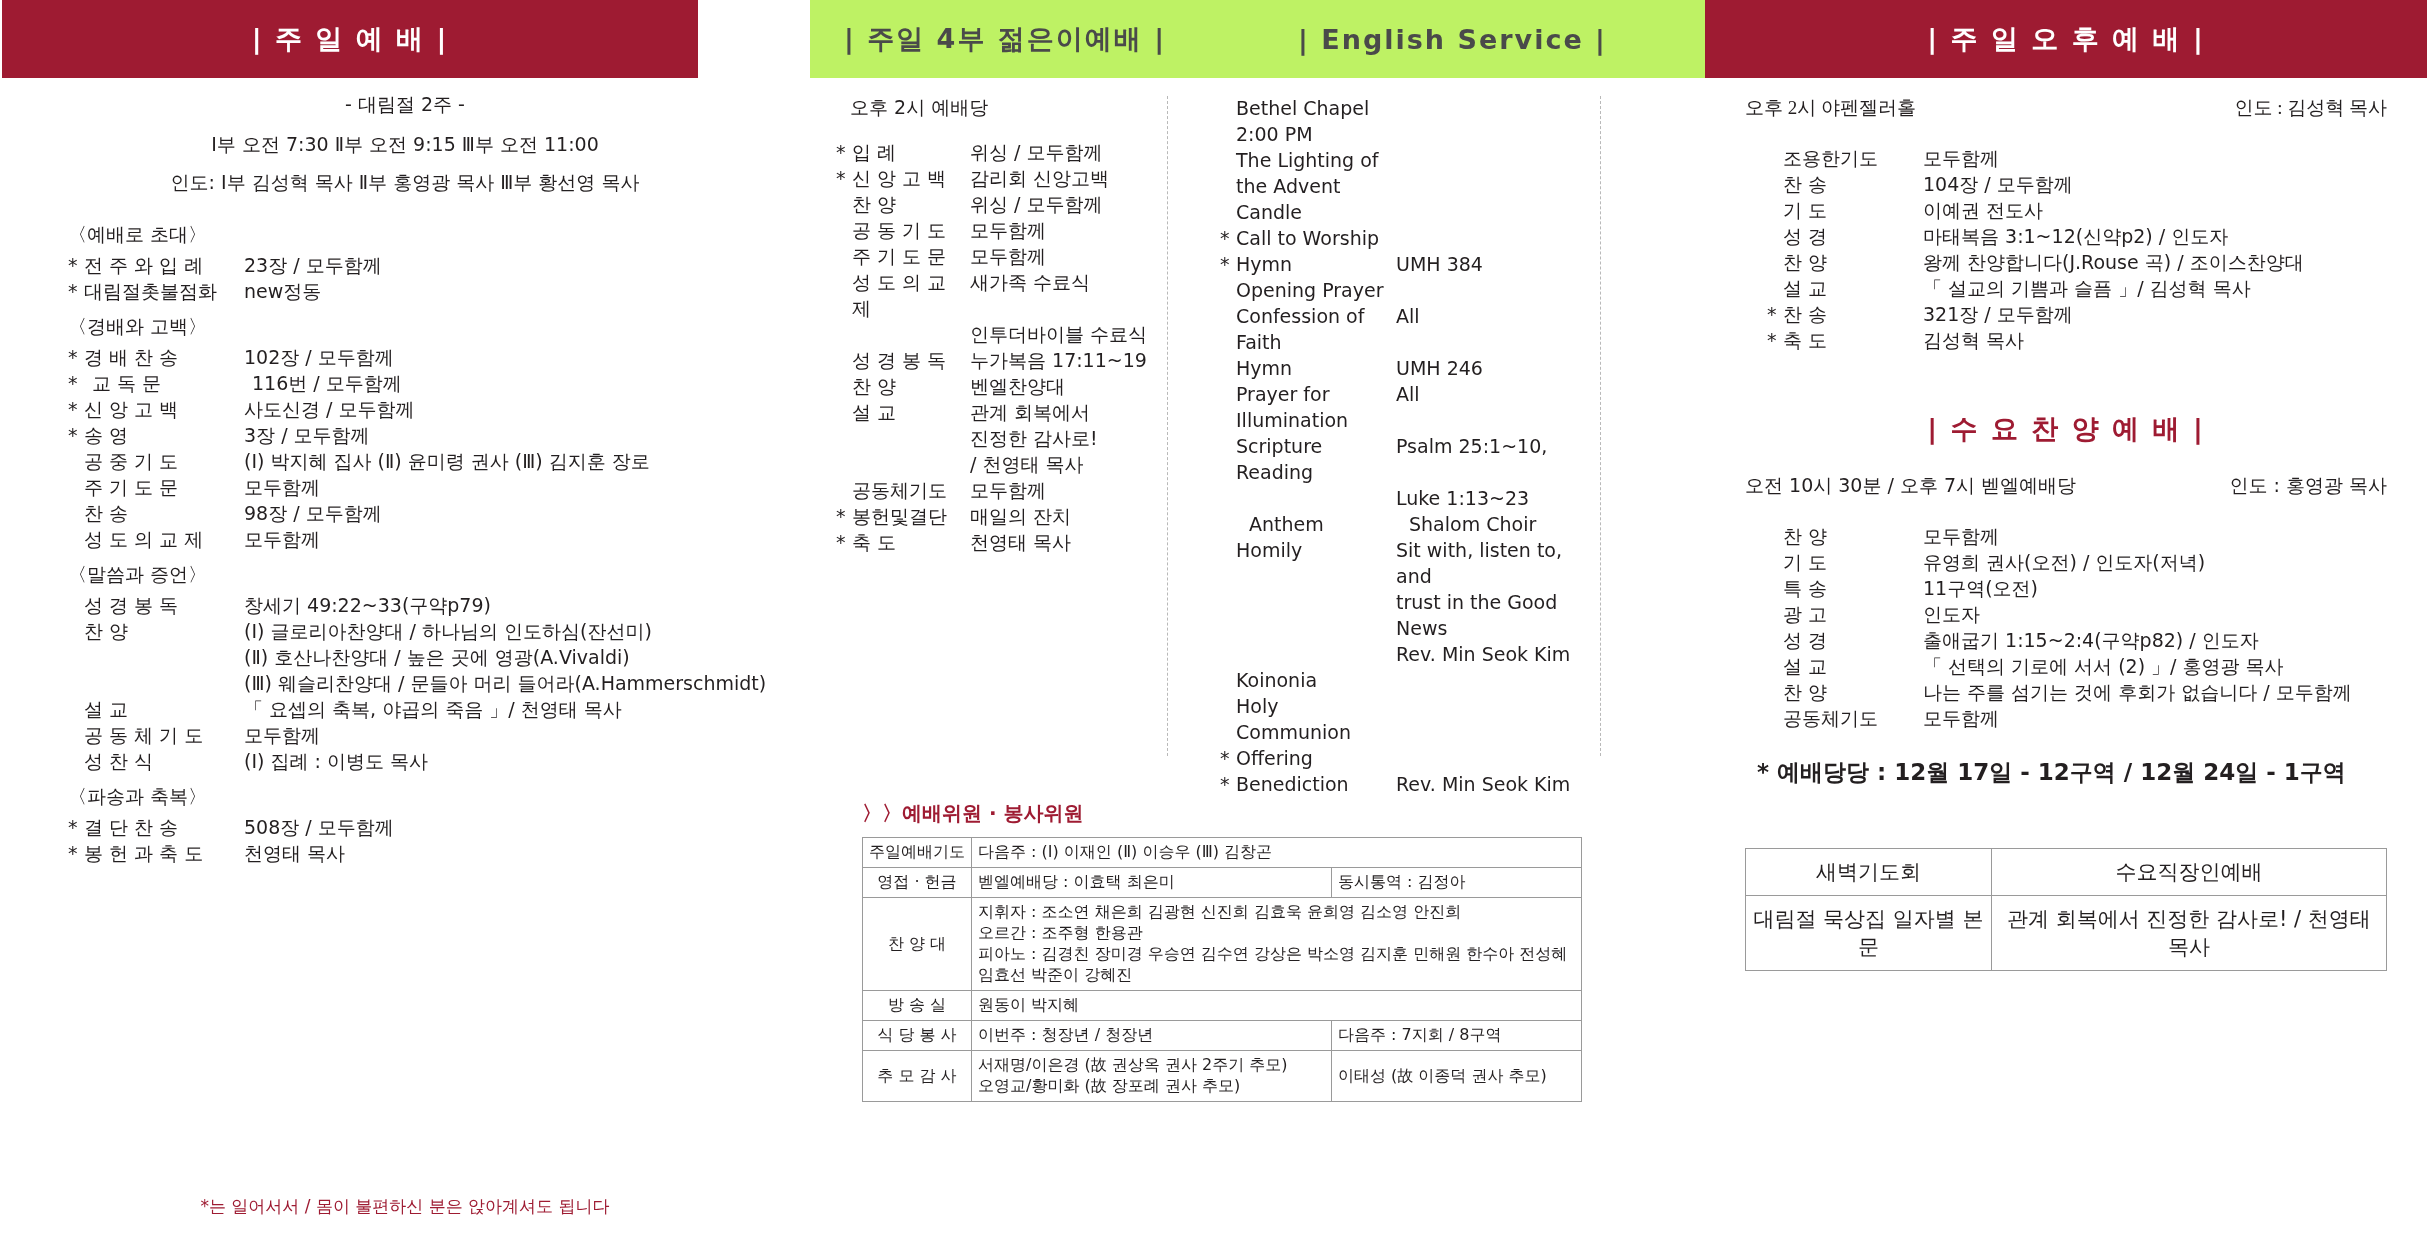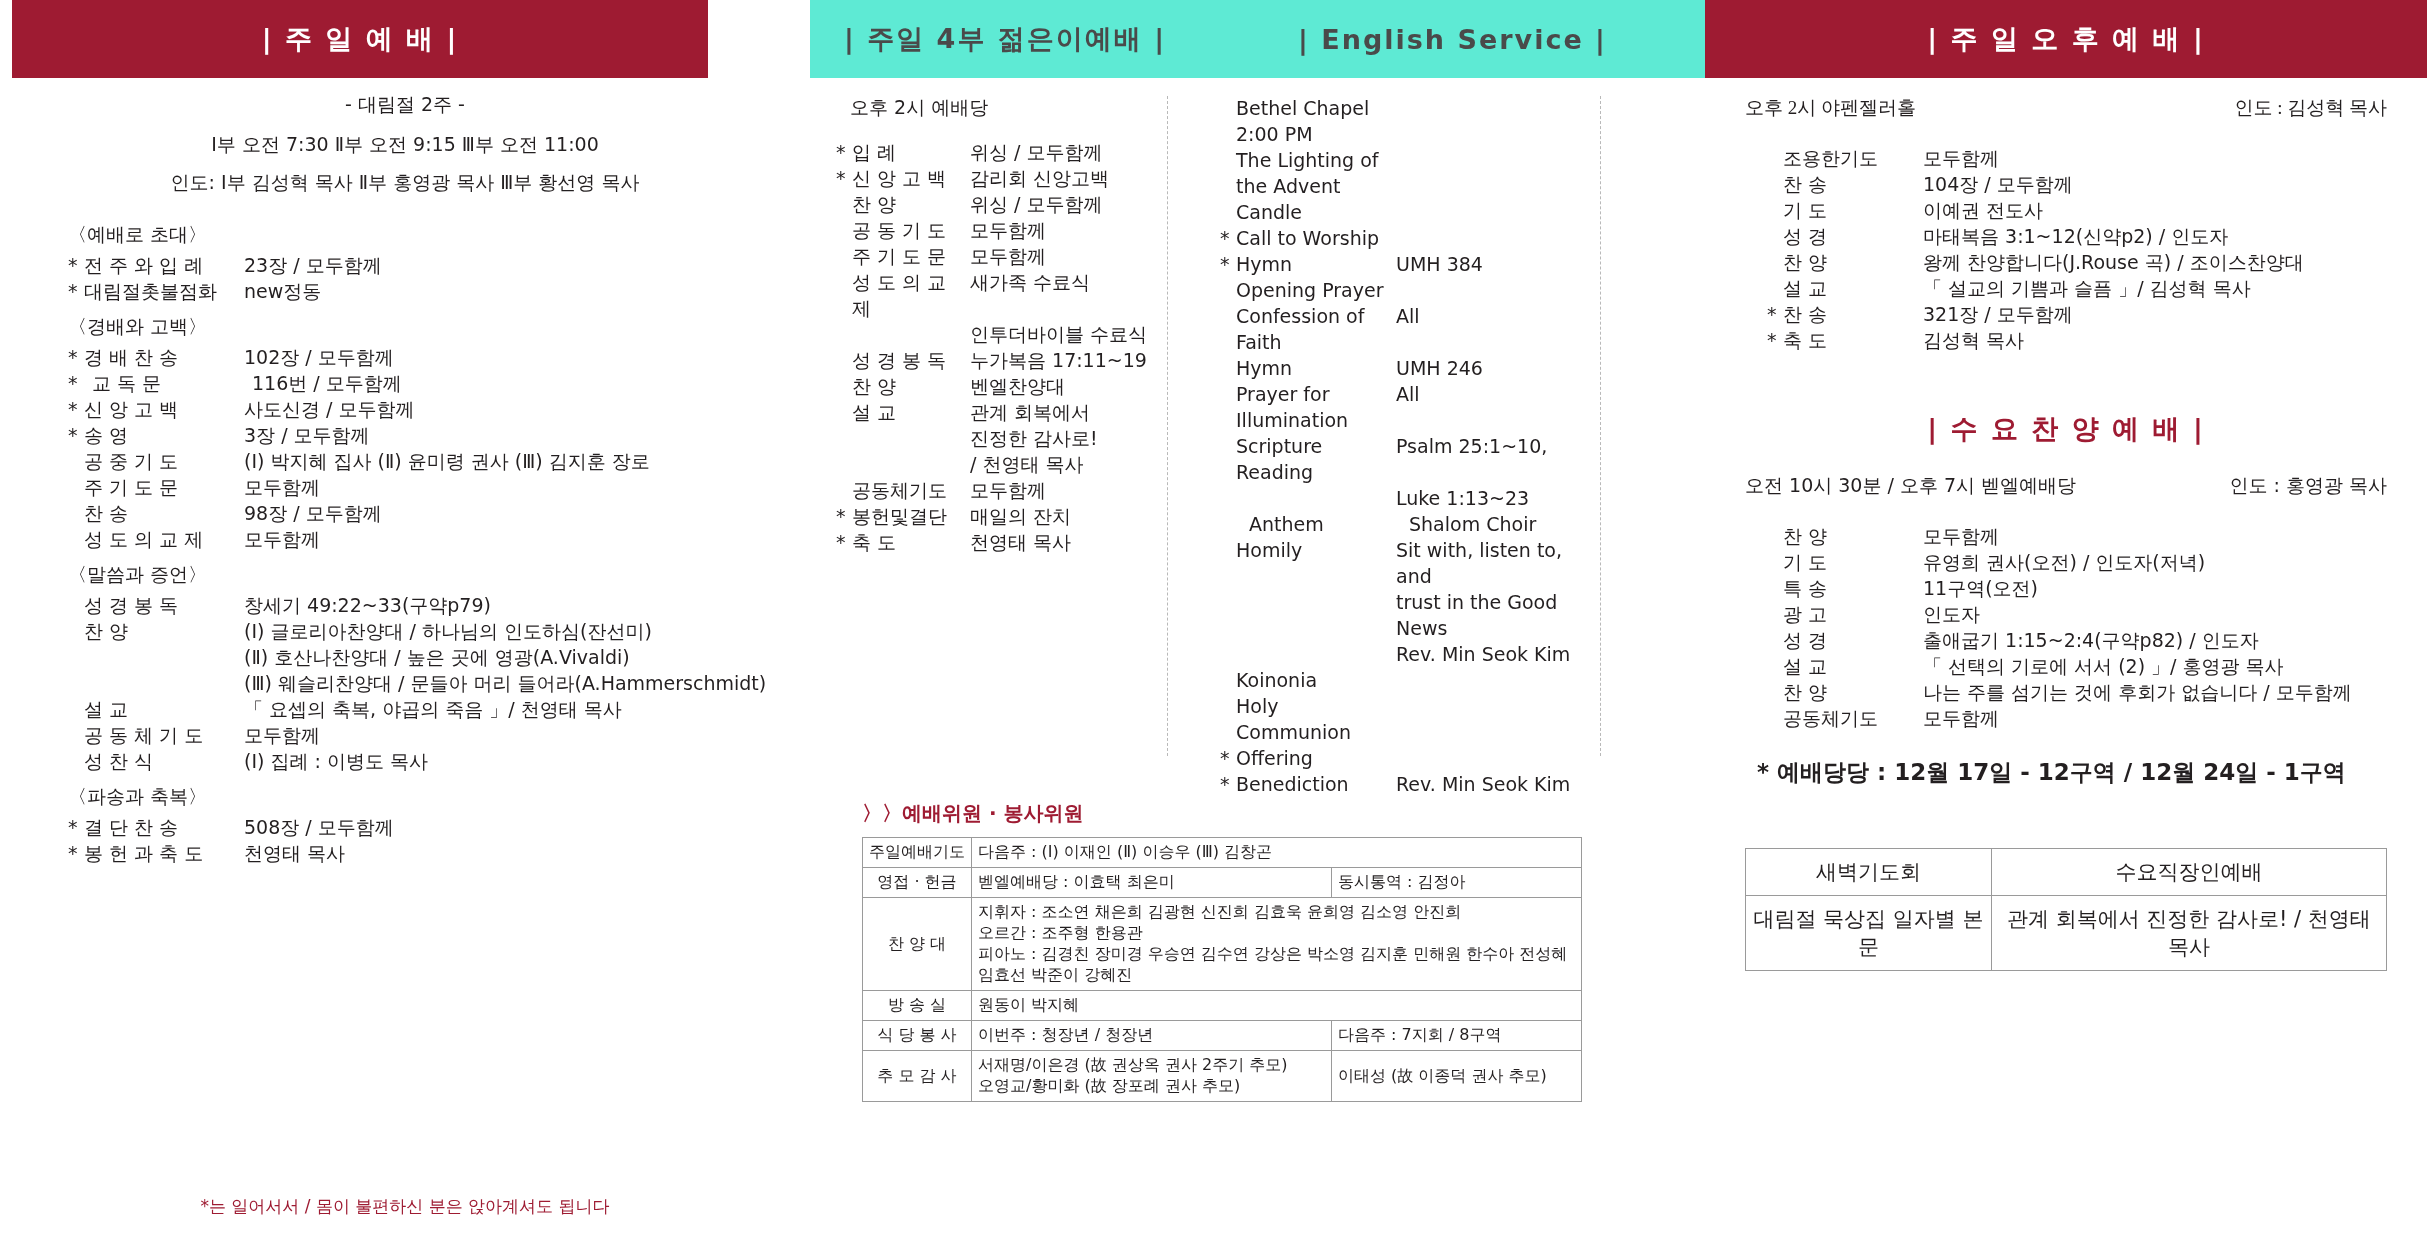--- a/index.html
+++ b/index.html
@@ -14,21 +14,21 @@
   .col{position:absolute;top:0;height:100%;box-sizing:border-box;}
 
   
   .bar{position:absolute;top:0;height:78px;}
   .bar-title{
     position:absolute;left:0;right:0;top:0;height:78px;
     display:flex;align-items:center;justify-content:center;
     font-size:27px;font-weight:bold;letter-spacing:2px;
   }
   .bar-maroon{background:#9e1b32;color:#ffffff;}
-  .bar-grey{background:#5eead4;color:#4a4a4a;}
+  .bar-grey{background:#bef264;color:#4a4a4a;}
 
   
   .vsep{position:absolute;border-left:1px dashed #b9b9b9;}
 
   
   .line{display:flex;align-items:flex-start;font-size:19px;line-height:26px;}
   .ast{width:16px;flex:0 0 16px;text-align:left;color:#231f20;}
   .lbl{flex:0 0 150px;font-size:19px;letter-spacing:0;}
   .val{flex:1;font-size:19px;}
   .sect{font-size:19px;margin:10px 0 4px 0;}
@@ -42,21 +42,21 @@
   table.w td{border:1px solid #9a9a9a;padding:4px 6px;vertical-align:middle;}
   table.w td.lbl2{text-align:center;width:96px;white-space:nowrap;}
   .tbl-title{color:#9e1b32;font-size:20px;font-weight:bold;margin-bottom:10px;}
 
   table.b{border-collapse:collapse;width:100%;font-size:21px;}
   table.b td{border:1px solid #9a9a9a;padding:9px 6px;text-align:center;}
 </style>
 </head>
 <body>
 
-<div class="bar bar-maroon" style="left:12px;width:696px;">
+<div class="bar bar-maroon" style="left:2px;width:696px;">
   <div class="bar-title">| 주 일 예 배 |</div>
 </div>
 <div class="bar bar-grey" style="left:810px;width:390px;">
   <div class="bar-title">| 주일 4부 젊은이예배 |</div>
 </div>
 <div class="bar bar-grey" style="left:1200px;width:505px;">
   <div class="bar-title">| English Service |</div>
 </div>
 <div class="bar bar-maroon" style="left:1705px;width:722px;">
   <div class="bar-title">| 주 일 오 후 예 배 |</div>

